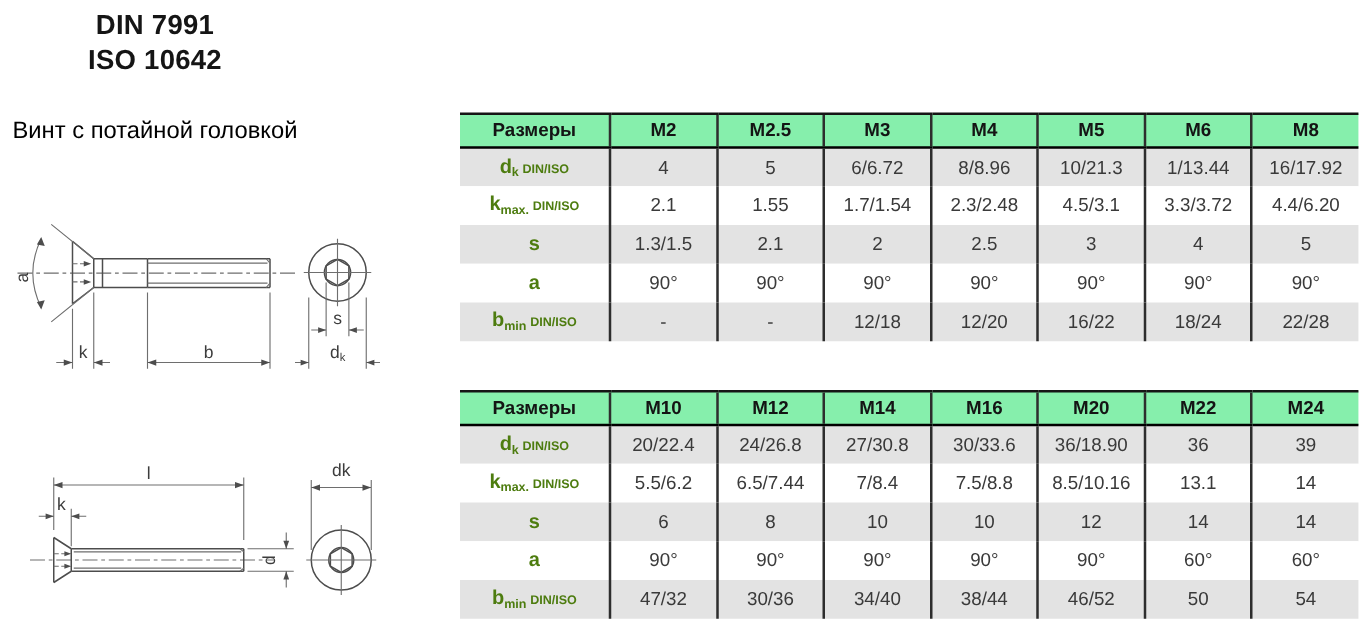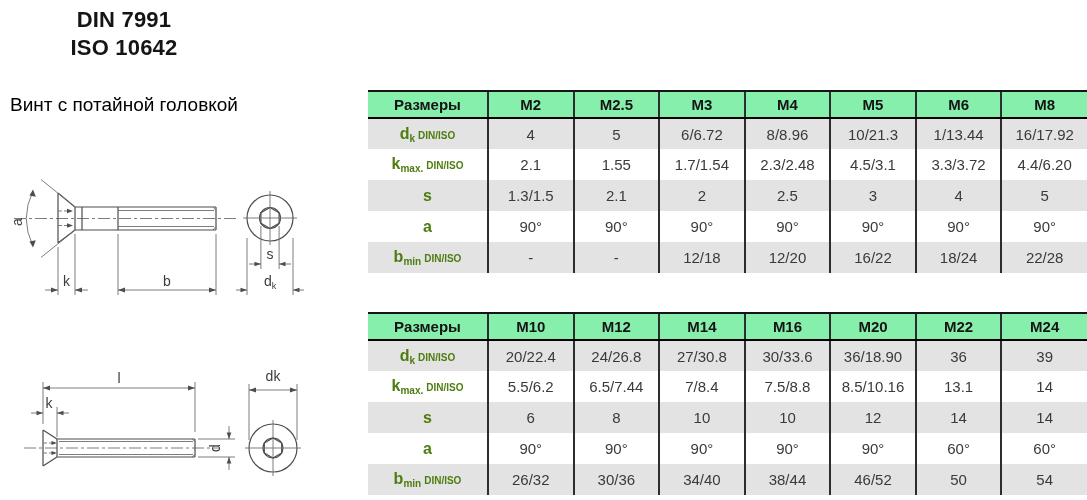--- a/index.html
+++ b/index.html
@@ -283,21 +283,21 @@
           <td>90°</td>
           <td>90°</td>
           <td>90°</td>
           <td>90°</td>
           <td>90°</td>
           <td>60°</td>
           <td>60°</td>
         </tr>
         <tr>
           <th><span class="rl-main">b</span><span class="rl-sub">min</span><span class="rl-suffix">DIN/ISO</span></th>
-          <td>26/32</td>
+          <td>47/32</td>
           <td>30/36</td>
           <td>34/40</td>
           <td>38/44</td>
           <td>46/52</td>
           <td>50</td>
           <td>54</td>
         </tr>
       </tbody>
   </table>
 

